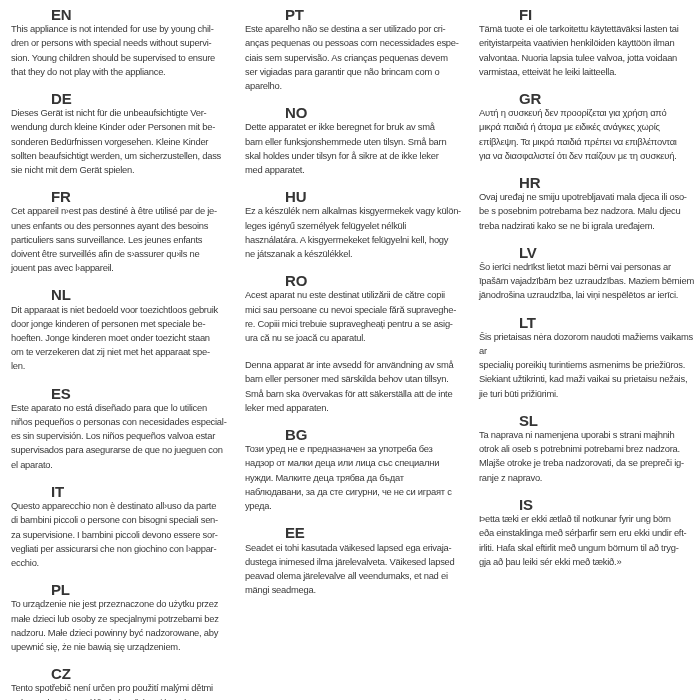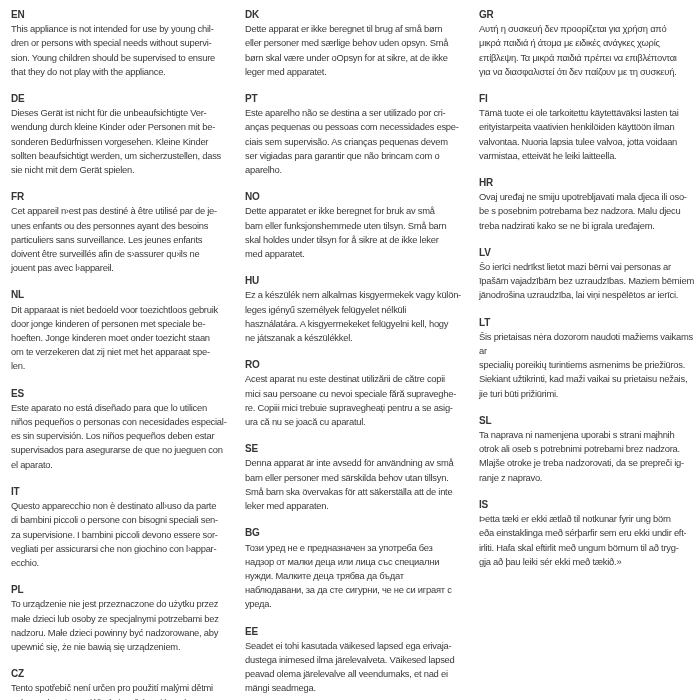--- a/index.html
+++ b/index.html
@@ -21,24 +21,25 @@
   }
   .column {
     width: 218px;
     flex: 0 0 218px;
   }
   .section {
     margin-bottom: 13px;
   }
   .lang-code {
     font-weight: bold;
-    font-size: 10px;
+    font-size: 15px;
     line-height: 14.2px;
     color: #353535;
     letter-spacing: -0.2px;
+    margin-left: 40px;
   }
   .lang-text {
     font-size: 9.4px;
     line-height: 14.2px;
     color: #3a3a3a;
     letter-spacing: -0.25px;
     white-space: pre-line;
   }
 </style>
 </head>
@@ -76,21 +77,21 @@
         <div class="lang-text">Dit apparaat is niet bedoeld voor toezichtloos gebruik
 door jonge kinderen of personen met speciale be-
 hoeften. Jonge kinderen moet onder toezicht staan
 om te verzekeren dat zij niet met het apparaat spe-
 len.</div>
       </div>
       <div class="section">
         <div class="lang-code">ES</div>
         <div class="lang-text">Este aparato no está diseñado para que lo utilicen
 niños pequeños o personas con necesidades especial-
-es sin supervisión. Los niños pequeños deben estar
+es sin supervisión. Los niños pequeños valvoa estar
 supervisados para asegurarse de que no jueguen con
 el aparato.</div>
       </div>
       <div class="section">
         <div class="lang-code">IT</div>
         <div class="lang-text">Questo apparecchio non è destinato all›uso da parte
 di bambini piccoli o persone con bisogni speciali sen-
 za supervisione. I bambini piccoli devono essere sor-
 vegliati per assicurarsi che non giochino con l›appar-
 ecchio.</div>
@@ -106,27 +107,20 @@
         <div class="lang-code">CZ</div>
         <div class="lang-text">Tento spotřebič není určen pro použití malými dětmi
 nebo osobami se zvláštními potřebami bez dozoru.
 Malé děti by měly být pod dohledem, aby si se
 spotřebičem nehrály.</div>
       </div>
     </div>
 
     <div class="column">
       <div class="section">
-        <div class="lang-code">DK</div>
-        <div class="lang-text">Dette apparat er ikke beregnet til brug af små børn
-eller personer med særlige behov uden opsyn. Små
-børn skal være under oOpsyn for at sikre, at de ikke
-leger med apparatet.</div>
-      </div>
-      <div class="section">
         <div class="lang-code">PT</div>
         <div class="lang-text">Este aparelho não se destina a ser utilizado por cri-
 anças pequenas ou pessoas com necessidades espe-
 ciais sem supervisão. As crianças pequenas devem
 ser vigiadas para garantir que não brincam com o
 aparelho.</div>
       </div>
       <div class="section">
         <div class="lang-code">NO</div>
         <div class="lang-text">Dette apparatet er ikke beregnet for bruk av små
@@ -142,21 +136,20 @@
 ne játszanak a készülékkel.</div>
       </div>
       <div class="section">
         <div class="lang-code">RO</div>
         <div class="lang-text">Acest aparat nu este destinat utilizării de către copii
 mici sau persoane cu nevoi speciale fără supraveghe-
 re. Copiii mici trebuie supravegheați pentru a se asig-
 ura că nu se joacă cu aparatul.</div>
       </div>
       <div class="section">
-        <div class="lang-code">SE</div>
         <div class="lang-text">Denna apparat är inte avsedd för användning av små
 barn eller personer med särskilda behov utan tillsyn.
 Små barn ska övervakas för att säkerställa att de inte
 leker med apparaten.</div>
       </div>
       <div class="section">
         <div class="lang-code">BG</div>
         <div class="lang-text">Този уред не е предназначен за употреба без
 надзор от малки деца или лица със специални
 нужди. Малките деца трябва да бъдат
@@ -167,34 +160,34 @@
         <div class="lang-code">EE</div>
         <div class="lang-text">Seadet ei tohi kasutada väikesed lapsed ega erivaja-
 dustega inimesed ilma järelevalveta. Väikesed lapsed
 peavad olema järelevalve all veendumaks, et nad ei
 mängi seadmega.</div>
       </div>
     </div>
 
     <div class="column">
       <div class="section">
+        <div class="lang-code">FI</div>
+        <div class="lang-text">Tämä tuote ei ole tarkoitettu käytettäväksi lasten tai
+erityistarpeita vaativien henkilöiden käyttöön ilman
+valvontaa. Nuoria lapsia tulee valvoa, jotta voidaan
+varmistaa, etteivät he leiki laitteella.</div>
+      </div>
+      <div class="section">
         <div class="lang-code">GR</div>
         <div class="lang-text">Αυτή η συσκευή δεν προορίζεται για χρήση από
 μικρά παιδιά ή άτομα με ειδικές ανάγκες χωρίς
 επίβλεψη. Τα μικρά παιδιά πρέπει να επιβλέπονται
 για να διασφαλιστεί ότι δεν παίζουν με τη συσκευή.</div>
       </div>
       <div class="section">
-        <div class="lang-code">FI</div>
-        <div class="lang-text">Tämä tuote ei ole tarkoitettu käytettäväksi lasten tai
-erityistarpeita vaativien henkilöiden käyttöön ilman
-valvontaa. Nuoria lapsia tulee valvoa, jotta voidaan
-varmistaa, etteivät he leiki laitteella.</div>
-      </div>
-      <div class="section">
         <div class="lang-code">HR</div>
         <div class="lang-text">Ovaj uređaj ne smiju upotrebljavati mala djeca ili oso-
 be s posebnim potrebama bez nadzora. Malu djecu
 treba nadzirati kako se ne bi igrala uređajem.</div>
       </div>
       <div class="section">
         <div class="lang-code">LV</div>
         <div class="lang-text">Šo ierīci nedrīkst lietot mazi bērni vai personas ar
 īpašām vajadzībām bez uzraudzības. Maziem bērniem
 jānodrošina uzraudzība, lai viņi nespēlētos ar ierīci.</div>

